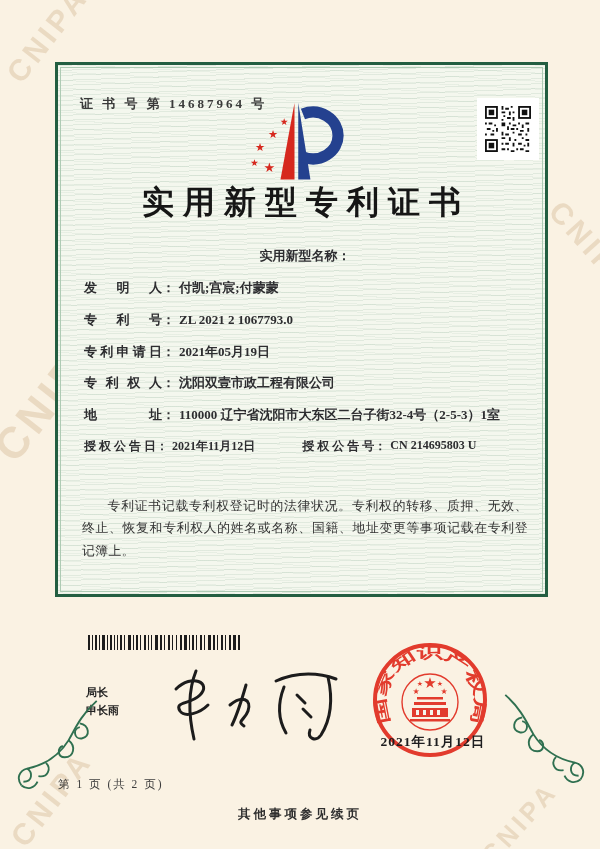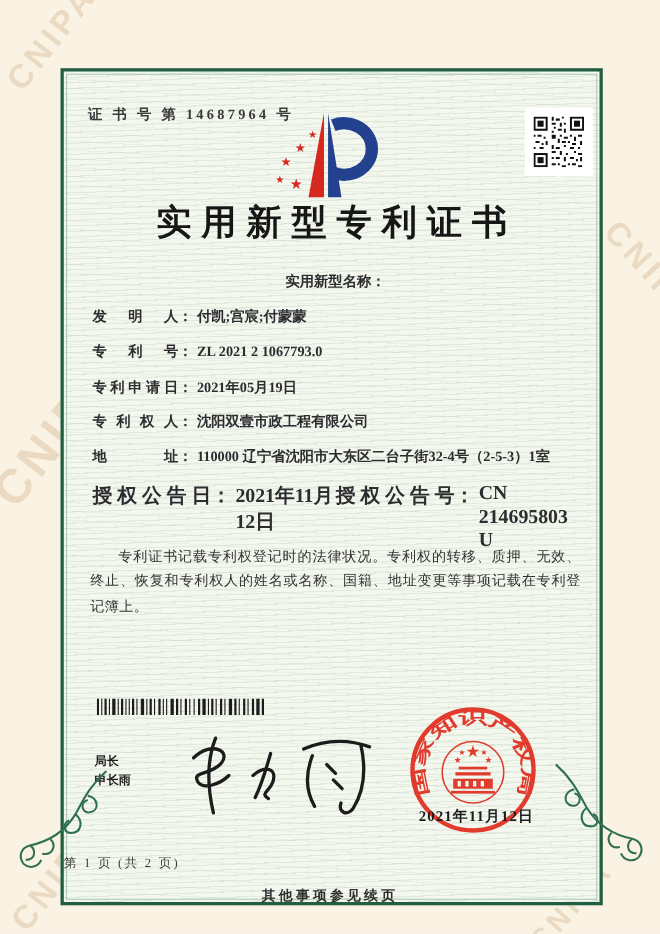--- a/index.html
+++ b/index.html
@@ -8,21 +8,21 @@
   .page {
     position:relative; width:600px; height:849px;
     background:#faf2e3; overflow:hidden;
   }
   .watermark {
     position:absolute; color:rgba(198,162,120,0.30); font-weight:bold;
     font-family:"Liberation Sans",sans-serif; letter-spacing:4px;
     pointer-events:none; white-space:nowrap; z-index:1;
   }
   .cert {
-    position:absolute; left:55px; top:62px; width:493px; height:761px;
+    position:absolute; left:55px; top:62px; width:493px; height:535px;
     background:
       repeating-linear-gradient(178deg, rgba(124,165,138,0.16) 0 1px, transparent 1px 5px),
       repeating-linear-gradient(183deg, rgba(124,165,138,0.10) 0 1px, transparent 1px 8px),
       #f4f7ee;
     border:3px solid #235e41; z-index:2;
   }
   .cert::before {
     content:""; position:absolute; inset:2px; border:1px solid #aecbb4; pointer-events:none;
   }
   .cert-no {
@@ -35,23 +35,23 @@
   .title {
     position:absolute; top:116px; width:100%; text-align:center;
     font-size:32px; font-weight:bold; letter-spacing:9px; color:#161616;
     text-indent:9px;
   }
   .fields { position:absolute; left:26px; top:182px; width:446px; }
   .frow { display:flex; margin-bottom:13px; font-size:13px; font-weight:700; color:#2d2d30; line-height:1.45;justify-content:center; }
   .flabel { display:inline-block; width:6em; text-align:justify; text-align-last:justify; flex:0 0 6em; }
   .fcolon { flex:0 0 auto; margin-right:4px; }
   .fvalue { flex:1 1 auto; max-width:360px; }
-  .grant-row { display:flex; font-size:18px; font-weight:600; color:#2d2d30; }
+  .grant-row { display:flex; font-size:12px; font-weight:600; color:#2d2d30;gap:21px; }
   .grant-pair { display:flex; }
-  .grant-pair.second { }
+  .grant-pair.second { margin-left:26px; }
   .paragraphs {
     position:absolute; left:24px; top:430px; width:446px;
     font-size:12.8px; line-height:1.74; color:#333; text-align:justify;
   }
   .paragraphs p { text-indent:2em; letter-spacing:0.4px; }
   .barcode { position:absolute; left:30px; top:570px; }
   .director { position:absolute; left:28px; top:618px; font-size:11px; font-weight:bold; color:#222; line-height:1.65; }
   .signature { position:absolute; left:95px; top:600px; z-index:4; }
   .seal { position:absolute; left:312px; top:575px; z-index:3; }
   .seal-date {

